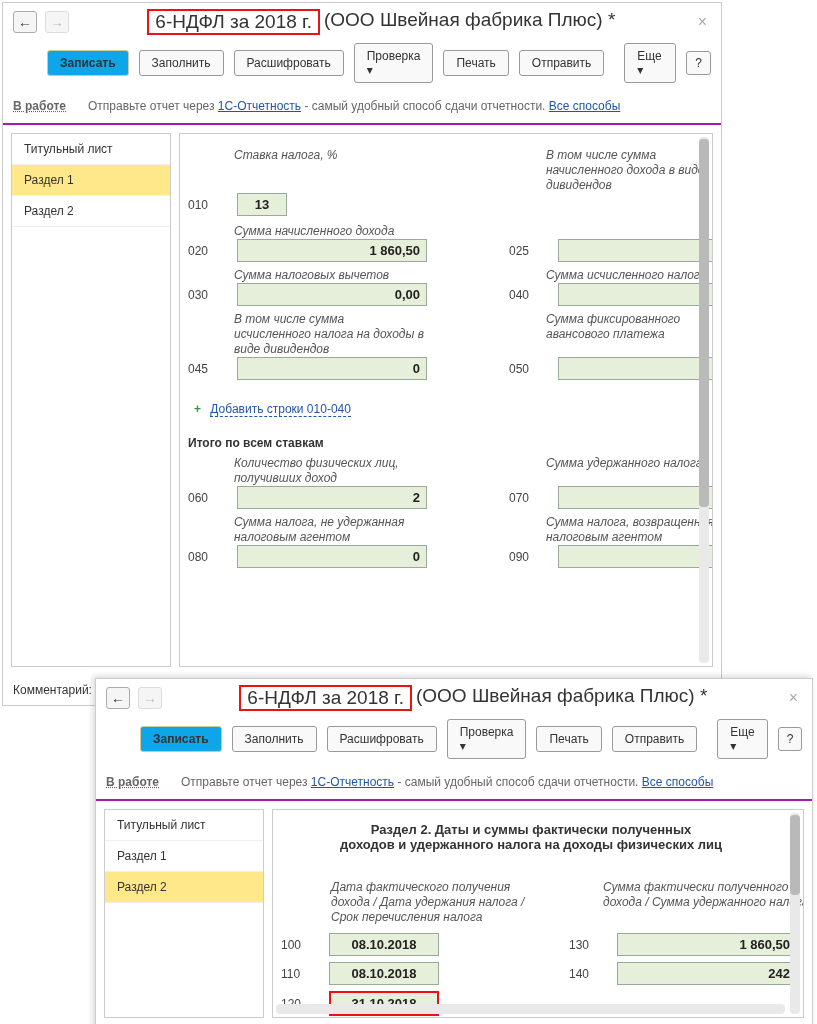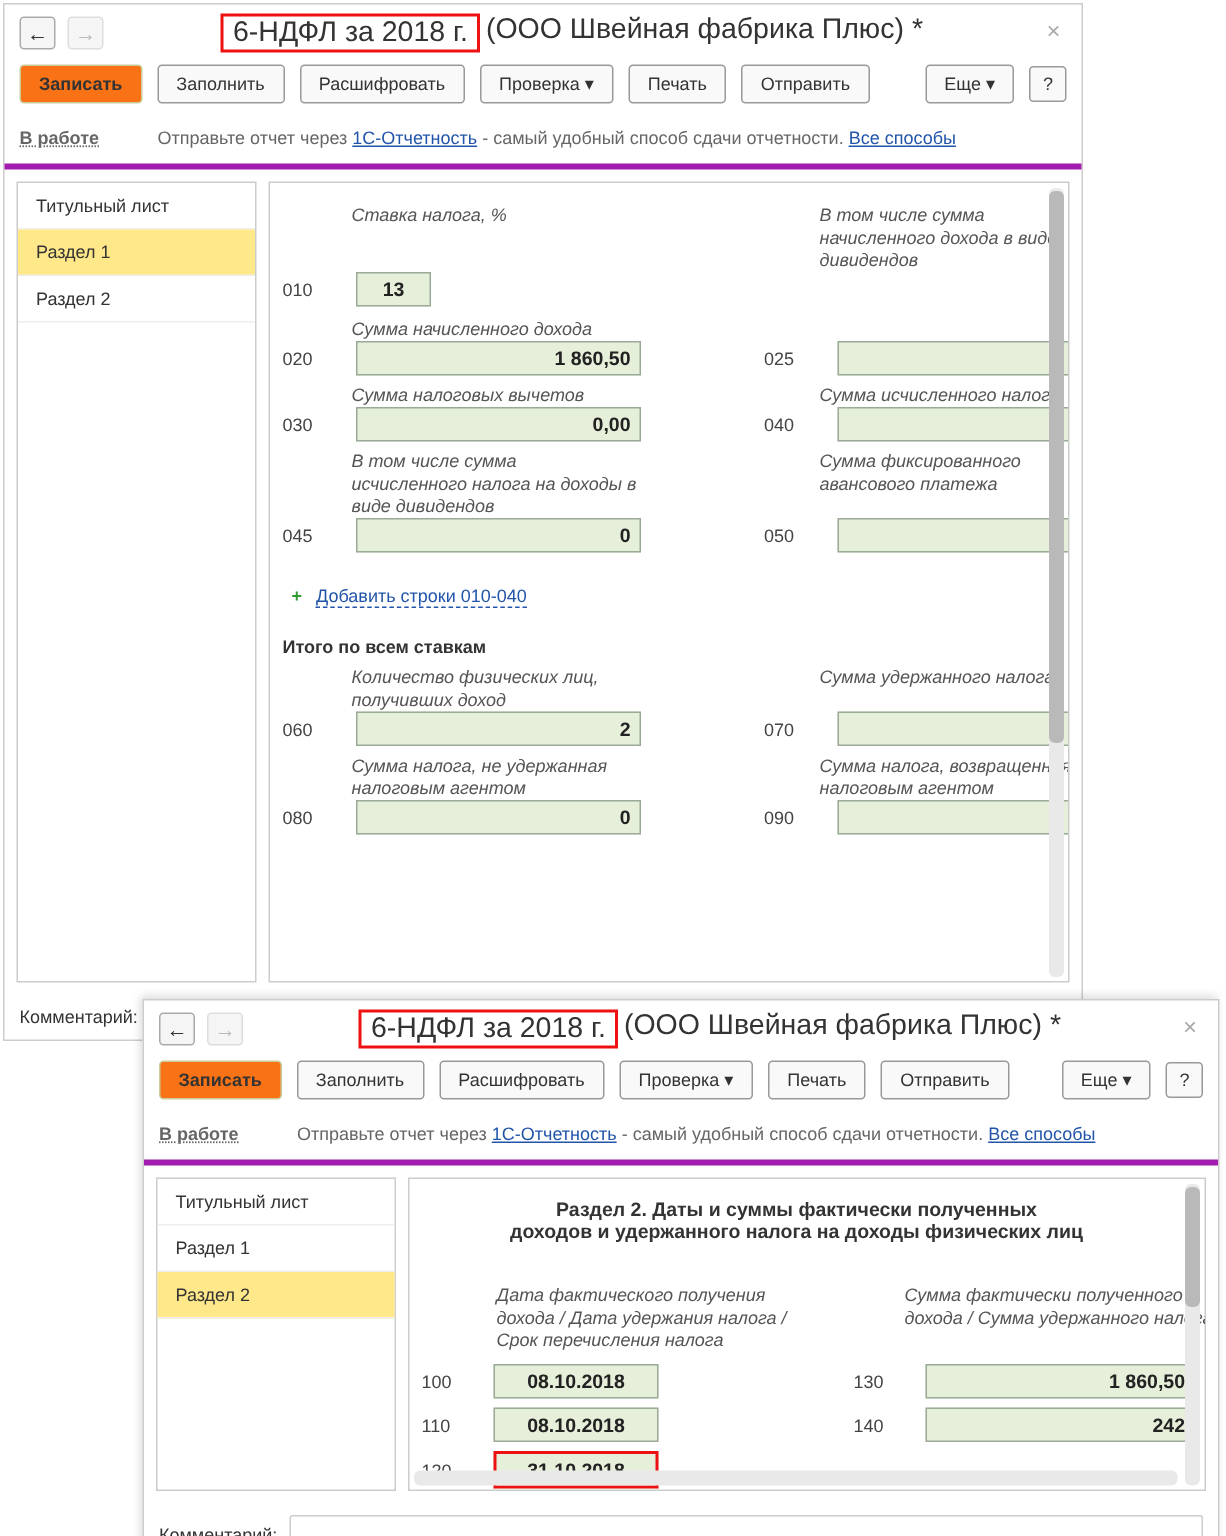--- a/index.html
+++ b/index.html
@@ -69,32 +69,33 @@
   .btn {
     border: 1px solid #999;
     border-radius: 3px;
     background: #f9f9f9;
     padding: 5px 12px;
     font-size: 12px;
     cursor: pointer;
     color: #333;
   }
   .btn.primary {
-    background: #f97316;
+    background: #0ea5e9;
     border-color: #cc9;
     font-weight: bold;
+    margin-left: 34px;
   }
   .btn.mini { padding: 4px 8px; }
   .toolbar-spacer { flex: 1; }
   .link-bar {
     display: flex;
     align-items: center;
-    gap: 27px;
+    gap: 10px;
     padding: 6px 10px 10px 10px;
-    border-bottom: 4px solid #a21caf;
+    border-bottom: 2px solid #a21caf;
   }
   .link-label {
     color: #666;
     font-weight: bold;
     text-decoration: underline dotted;
     padding-right: 12px;
   }
   .link-msg { color: #666; }
   .link-a { color: #25a; text-decoration: underline; cursor: pointer; }
   .main-split {

